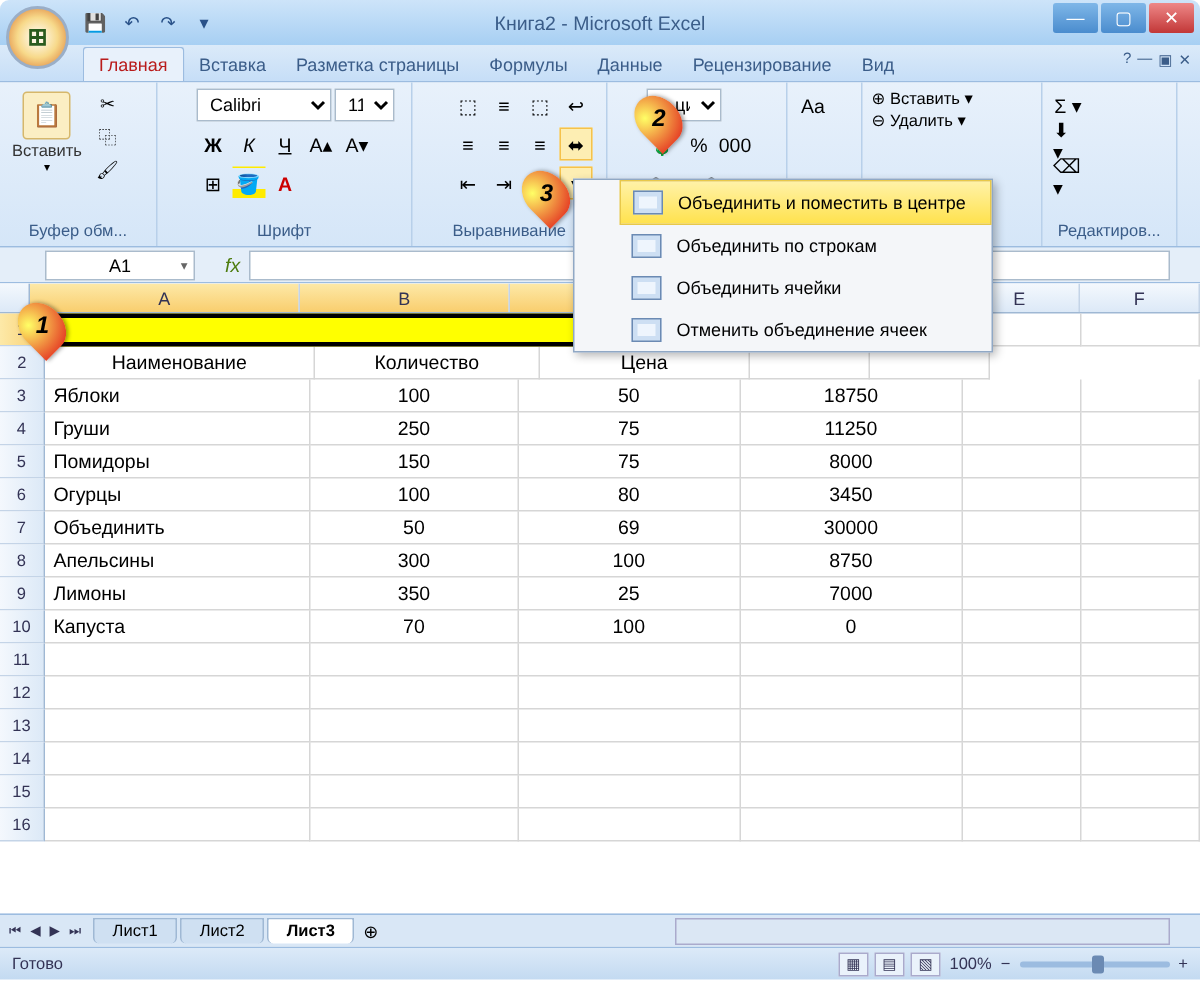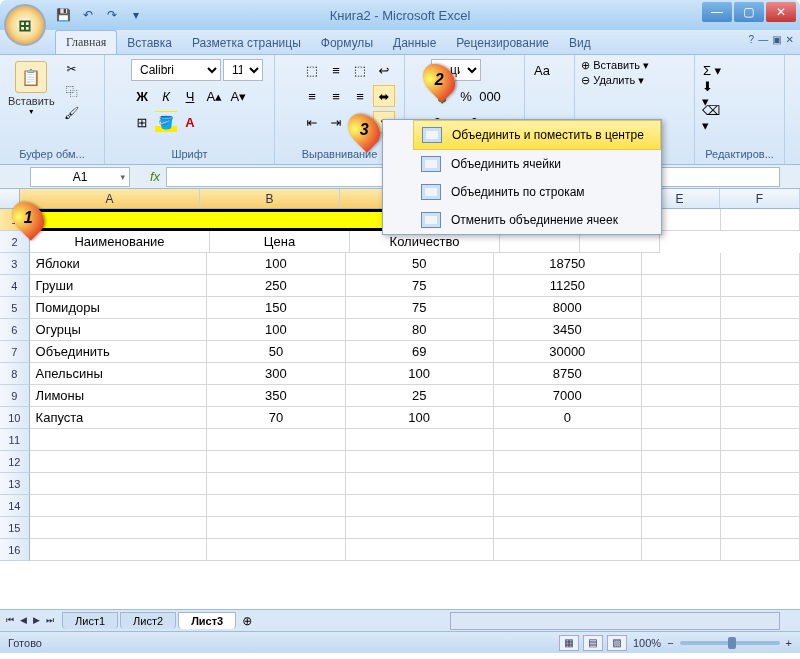--- a/index.html
+++ b/index.html
@@ -12,21 +12,21 @@
 .qat span { width: 18px; height: 18px; display: inline-flex; align-items: center; justify-content: center; font-size: 12px; color: #2a5289; }
 .title-text { position: absolute; left: 50%; transform: translateX(-50%); font-size: 13px; color: #3b5d89; }
 .win-btns { position: absolute; right: 4px; top: 2px; display: flex; }
 .win-btns div { width: 30px; height: 20px; margin-left: 2px; display: flex; align-items: center; justify-content: center; font-size: 12px; color: #fff; border-radius: 2px; }
 .win-min, .win-max { background: linear-gradient(#7fb7e8, #4a8cce); }
 .win-close { background: linear-gradient(#e88, #c23737); width: 48px; }
 
 
 .tabs { height: 25px; background: linear-gradient(#dbeaf9, #c6def7); display: flex; align-items: flex-end; padding-left: 55px; border-bottom: 1px solid #9cbce0; position: relative; }
 .tab { padding: 4px 10px; font-size: 12px; color: #3b5d89; cursor: pointer; }
-.tab.active { background: #e8f1fb; border: 1px solid #9cbce0; border-bottom: none; border-radius: 3px 3px 0 0; color: #404040; font-family: Liberation Serif, serif; }
+.tab.active { background: #e8f1fb; border: 1px solid #9cbce0; border-bottom: none; border-radius: 3px 3px 0 0; color: #b91c1c; }
 .win-inner-btns { position: absolute; right: 6px; top: 4px; display: flex; gap: 4px; }
 .win-inner-btns span { font-size: 10px; color: #3b5d89; cursor: pointer; }
 
 
 .ribbon { height: 110px; background: linear-gradient(#e8f1fb, #d5e6f8); border-bottom: 1px solid #9cbce0; display: flex; position: relative; }
 .group { border-right: 1px solid #b8d0ea; padding: 4px 6px; display: flex; flex-direction: column; justify-content: space-between; position: relative; }
 .group-label { text-align: center; font-size: 11px; color: #3b5d89; padding-top: 2px; }
 .group-body { flex: 1; display: flex; align-items: flex-start; gap: 4px; }
 .btn-lg { display: flex; flex-direction: column; align-items: center; padding: 2px; cursor: pointer; }
 .btn-lg .ico { width: 32px; height: 32px; background: #fbeec3; border: 1px solid #d6b76b; border-radius: 3px; display:flex;align-items:center;justify-content:center;font-size:16px;}
@@ -249,25 +249,25 @@
     <span>3</span>
   </div>
 
 <div class="merge-menu">
   <div class="merge-item hl">
       <div class="merge-ico"></div>
       <span>Объединить и поместить в центре</span>
     </div>
   <div class="merge-item">
       <div class="merge-ico"></div>
-      <span>Объединить ячейки</span>
+      <span>Объединить по строкам</span>
     </div>
   <div class="merge-item">
       <div class="merge-ico"></div>
-      <span>Объединить по строкам</span>
+      <span>Объединить ячейки</span>
     </div>
   <div class="merge-item">
       <div class="merge-ico"></div>
       <span>Отменить объединение ячеек</span>
     </div>
 </div>
 
 <div class="fbar">
   <div class="namebox">A1</div>
   <div class="fx-area">
@@ -294,22 +294,22 @@
         <div class="cell" style="width: 180px;"></div>
         <div class="cell c" style="width: 140px;"></div>
         <div class="cell c" style="width: 150px;"></div>
         <div class="cell c" style="width: 150px;"></div>
         <div class="cell c" style="width: 80px;"></div>
         <div class="cell c" style="width: 80px;"></div>
       </div>
       <div class="row">
         <div class="rowhdr">2</div>
         <div class="cell hdr c" style="width: 180px;">Наименование</div>
+        <div class="cell c hdr" style="width: 150px;">Количество</div>
         <div class="cell c hdr" style="width: 140px;">Цена</div>
-        <div class="cell c hdr" style="width: 150px;">Количество</div>
         <div class="cell c" style="width: 80px;"></div>
         <div class="cell c" style="width: 80px;"></div>
       </div>
       <div class="row">
         <div class="rowhdr">3</div>
         <div class="cell" style="width: 180px;">Яблоки</div>
         <div class="cell c" style="width: 140px;">100</div>
         <div class="cell c" style="width: 150px;">50</div>
         <div class="cell c" style="width: 150px;">18750</div>
         <div class="cell c" style="width: 80px;"></div>

